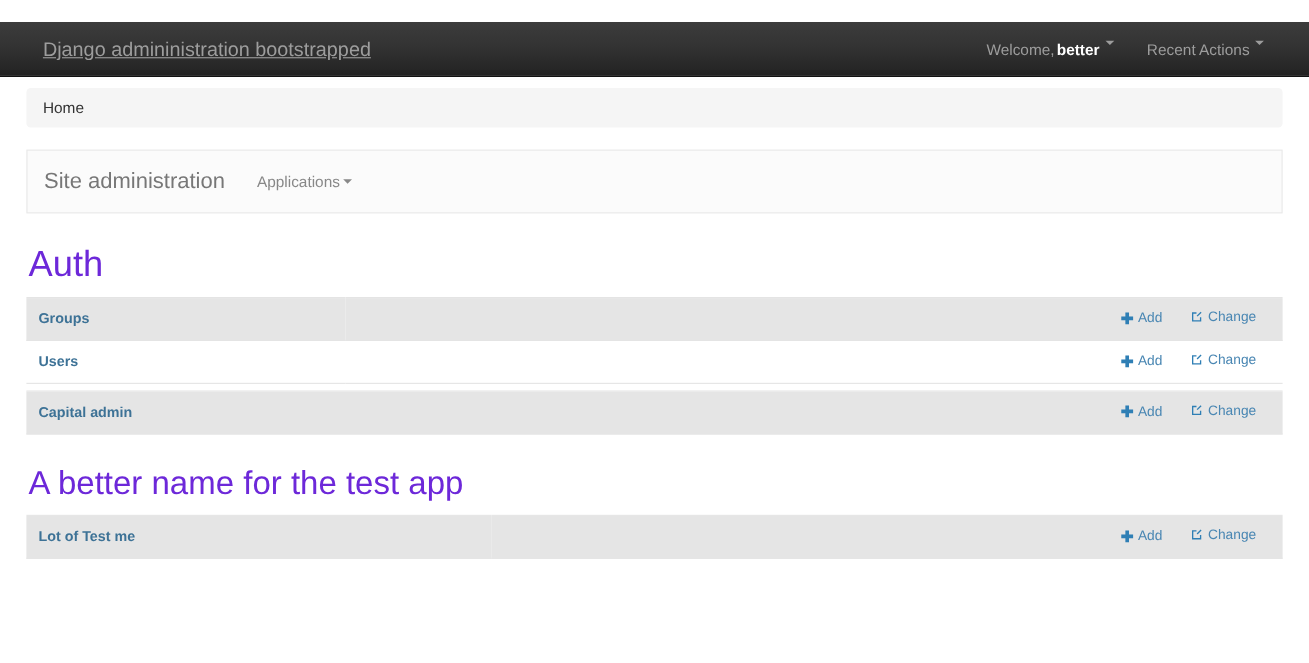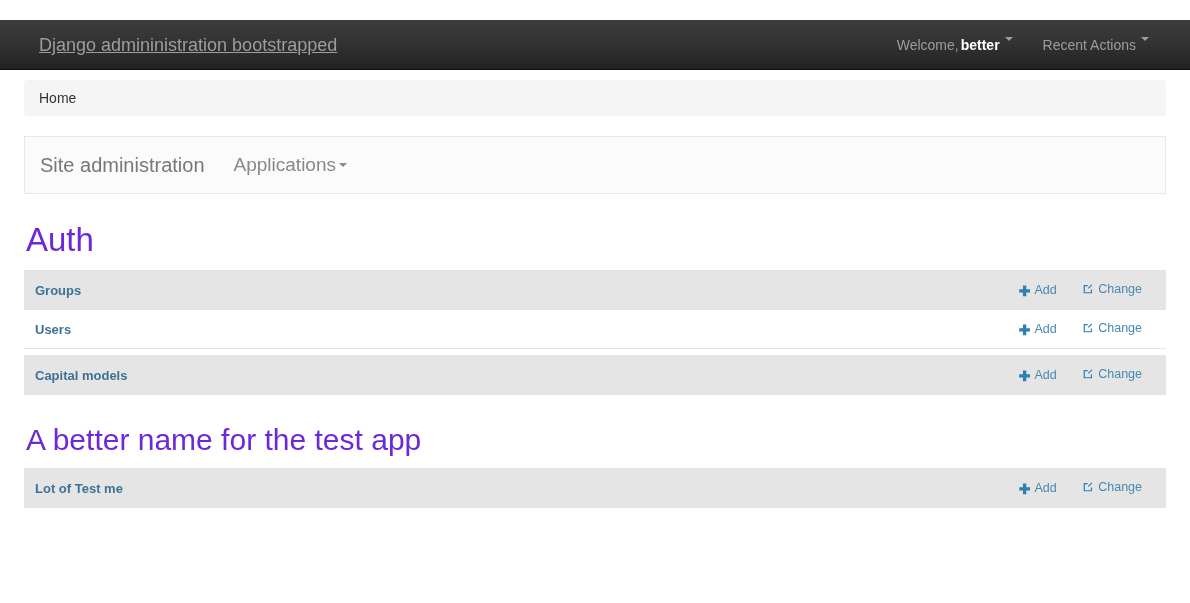--- a/index.html
+++ b/index.html
@@ -92,21 +92,21 @@
   .panel-title {
     color: #777777;
     font-size: 20px;
     font-weight: normal;
     margin: 0;
     white-space: nowrap;
   }
   .panel-dropdown {
     margin-left: 29px;
     color: #888888;
-    font-size: 19px;
+    font-size: 14px;
     display: flex;
     align-items: center;
     text-decoration: none;
     white-space: nowrap;
   }
 
   
   .app-block { margin-top: 6px; }
   .app-heading {
     color: #6d28d9;
@@ -247,21 +247,21 @@
   </tr>
 </tbody>
     </table>
   </div>
 
   <div class="app-block">
     <table class="model-table">
       <tbody>
   <tr class="model-row striped">
     <td class="model-name-cell">
-      <a class="model-link" href="#">Capital models</a>
+      <a class="model-link" href="#">Capital admin</a>
     </td>
     <td class="model-actions-cell">
       <a class="action-link" href="#">
         <span class="icon-plus">✚</span>
         <span class="action-label">Add</span>
       </a>
       <a class="action-link" href="#">
         <span class="icon-pencil-square">
           <svg viewBox="0 0 16 16" width="12" height="12" fill="none" stroke="currentColor" stroke-width="1.6">
             <path d="M13.2 2.4 L8.4 7.2"></path>

